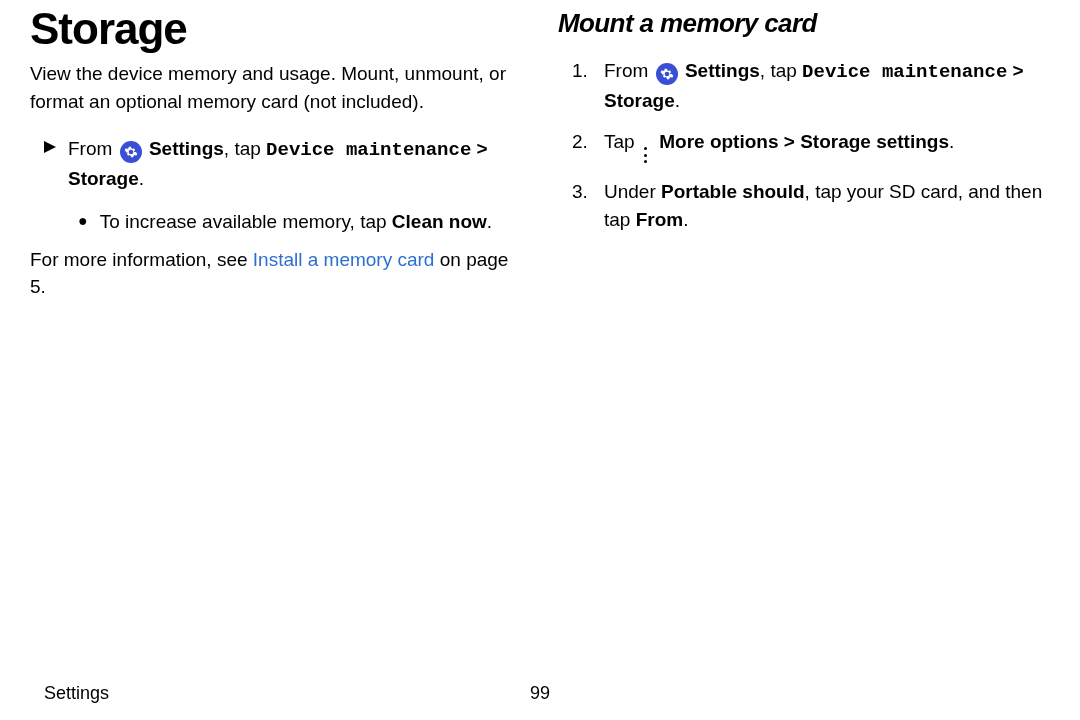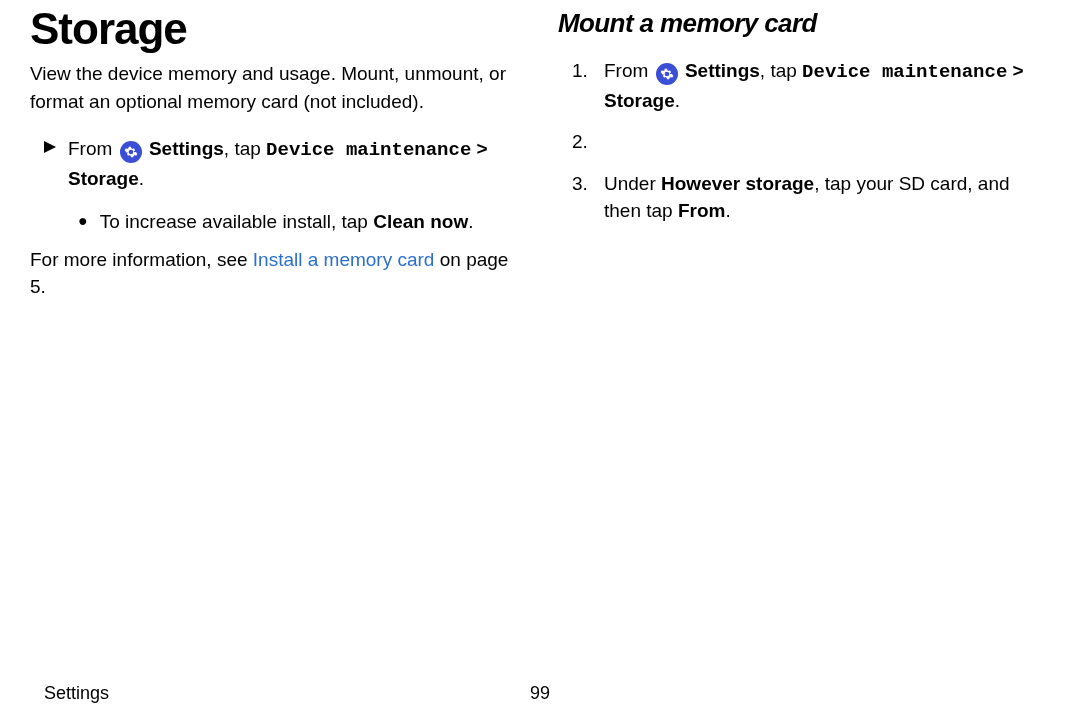--- a/index.html
+++ b/index.html
@@ -129,21 +129,21 @@
             </svg>
         </span>
         <span> </span>
         <b>Settings</b><span>, tap </span><b class="nowrap">Device maintenance</b><b> &gt; </b><b>Storage</b><span>.</span>
       </span>
     </div>
 
     <div class="bullet-item">
       <span class="bullet-icon">●</span>
       <span class="bullet-text">
-        <span>To increase available install, tap </span><b>Clean now</b><span>.</span>
+        <span>To increase available memory, tap </span><b>Clean now</b><span>.</span>
       </span>
     </div>
 
     <p class="body">
       <span>For more information, see </span><a href="#" class="xref">Install a memory card</a><span> on page 5.</span>
     </p>
   </div>
 
   <div class="col right">
     <h2 class="subtitle">Mount a memory card</h2>
@@ -158,26 +158,35 @@
                 <path fill="#fff" d="M12 8a4 4 0 100 8 4 4 0 000-8zm9 4a8.9 8.9 0 01-.1 1.3l2 1.6-2 3.4-2.4-1a7.8 7.8 0 01-2.2 1.3l-.4 2.6h-4l-.4-2.6a7.8 7.8 0 01-2.2-1.3l-2.4 1-2-3.4 2-1.6A8.9 8.9 0 013 12c0-.4 0-.9.1-1.3l-2-1.6 2-3.4 2.4 1a7.8 7.8 0 012.2-1.3L8.1 2.8h4l.4 2.6a7.8 7.8 0 012.2 1.3l2.4-1 2 3.4-2 1.6c.1.4.1.9.1 1.3z"></path>
               </svg>
           </span>
           <span> </span>
           <b>Settings</b><span>, tap </span><b class="nowrap">Device maintenance</b><b> &gt; </b><b>Storage</b><span>.</span>
         </span>
       </div>
 
       <div class="step">
         <span class="num"></span>
+        <span class="step-text">
+          <span>Tap </span>
+          <span class="more">
+              <span></span>
+              <span></span>
+              <span></span>
+            </span>
+          <b>More options</b><b> &gt; </b><b>Storage settings</b><span>.</span>
+        </span>
       </div>
 
       <div class="step">
         <span class="num"></span>
         <span class="step-text">
-          <span>Under </span><b>However storage</b><span>, tap your SD card, and then tap </span><b>From</b><span>.</span>
+          <span>Under </span><b>Portable should</b><span>, tap your SD card, and then tap </span><b>From</b><span>.</span>
         </span>
       </div>
     </div>
   </div>
 </div>
 
 <div class="footer">
   <span class="sect">Settings</span>
   <span class="pg">99</span>
 </div>

